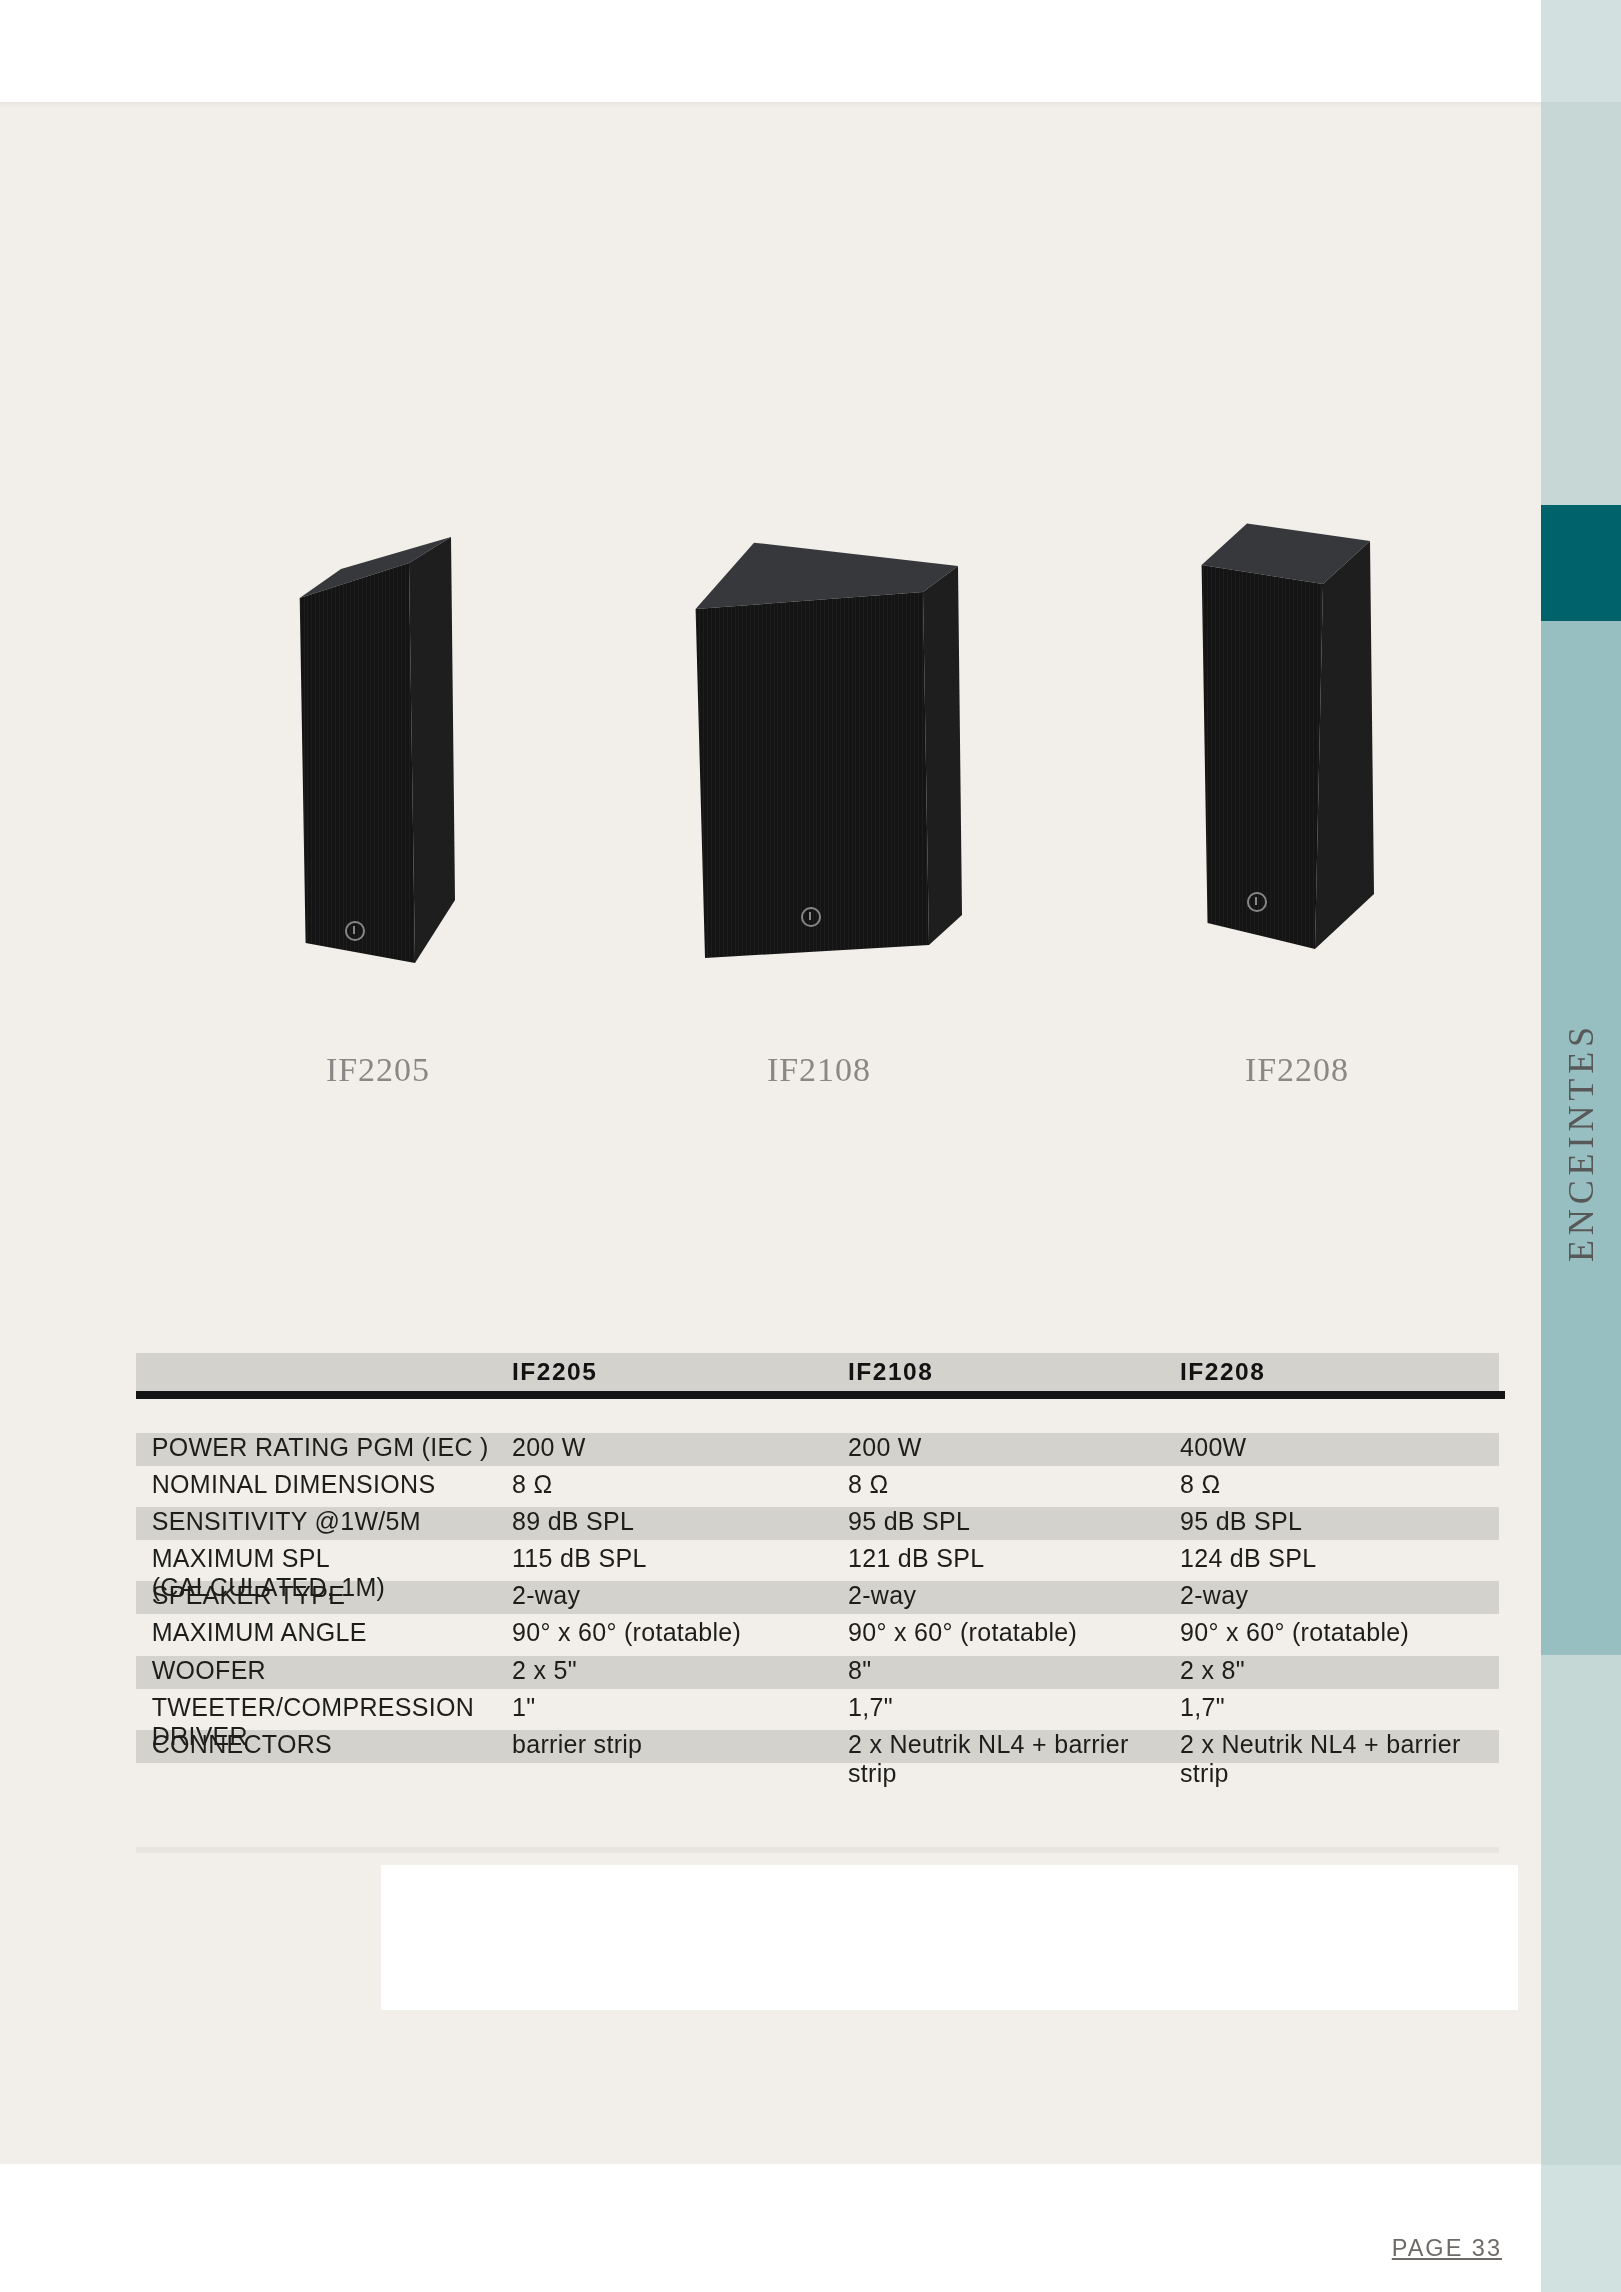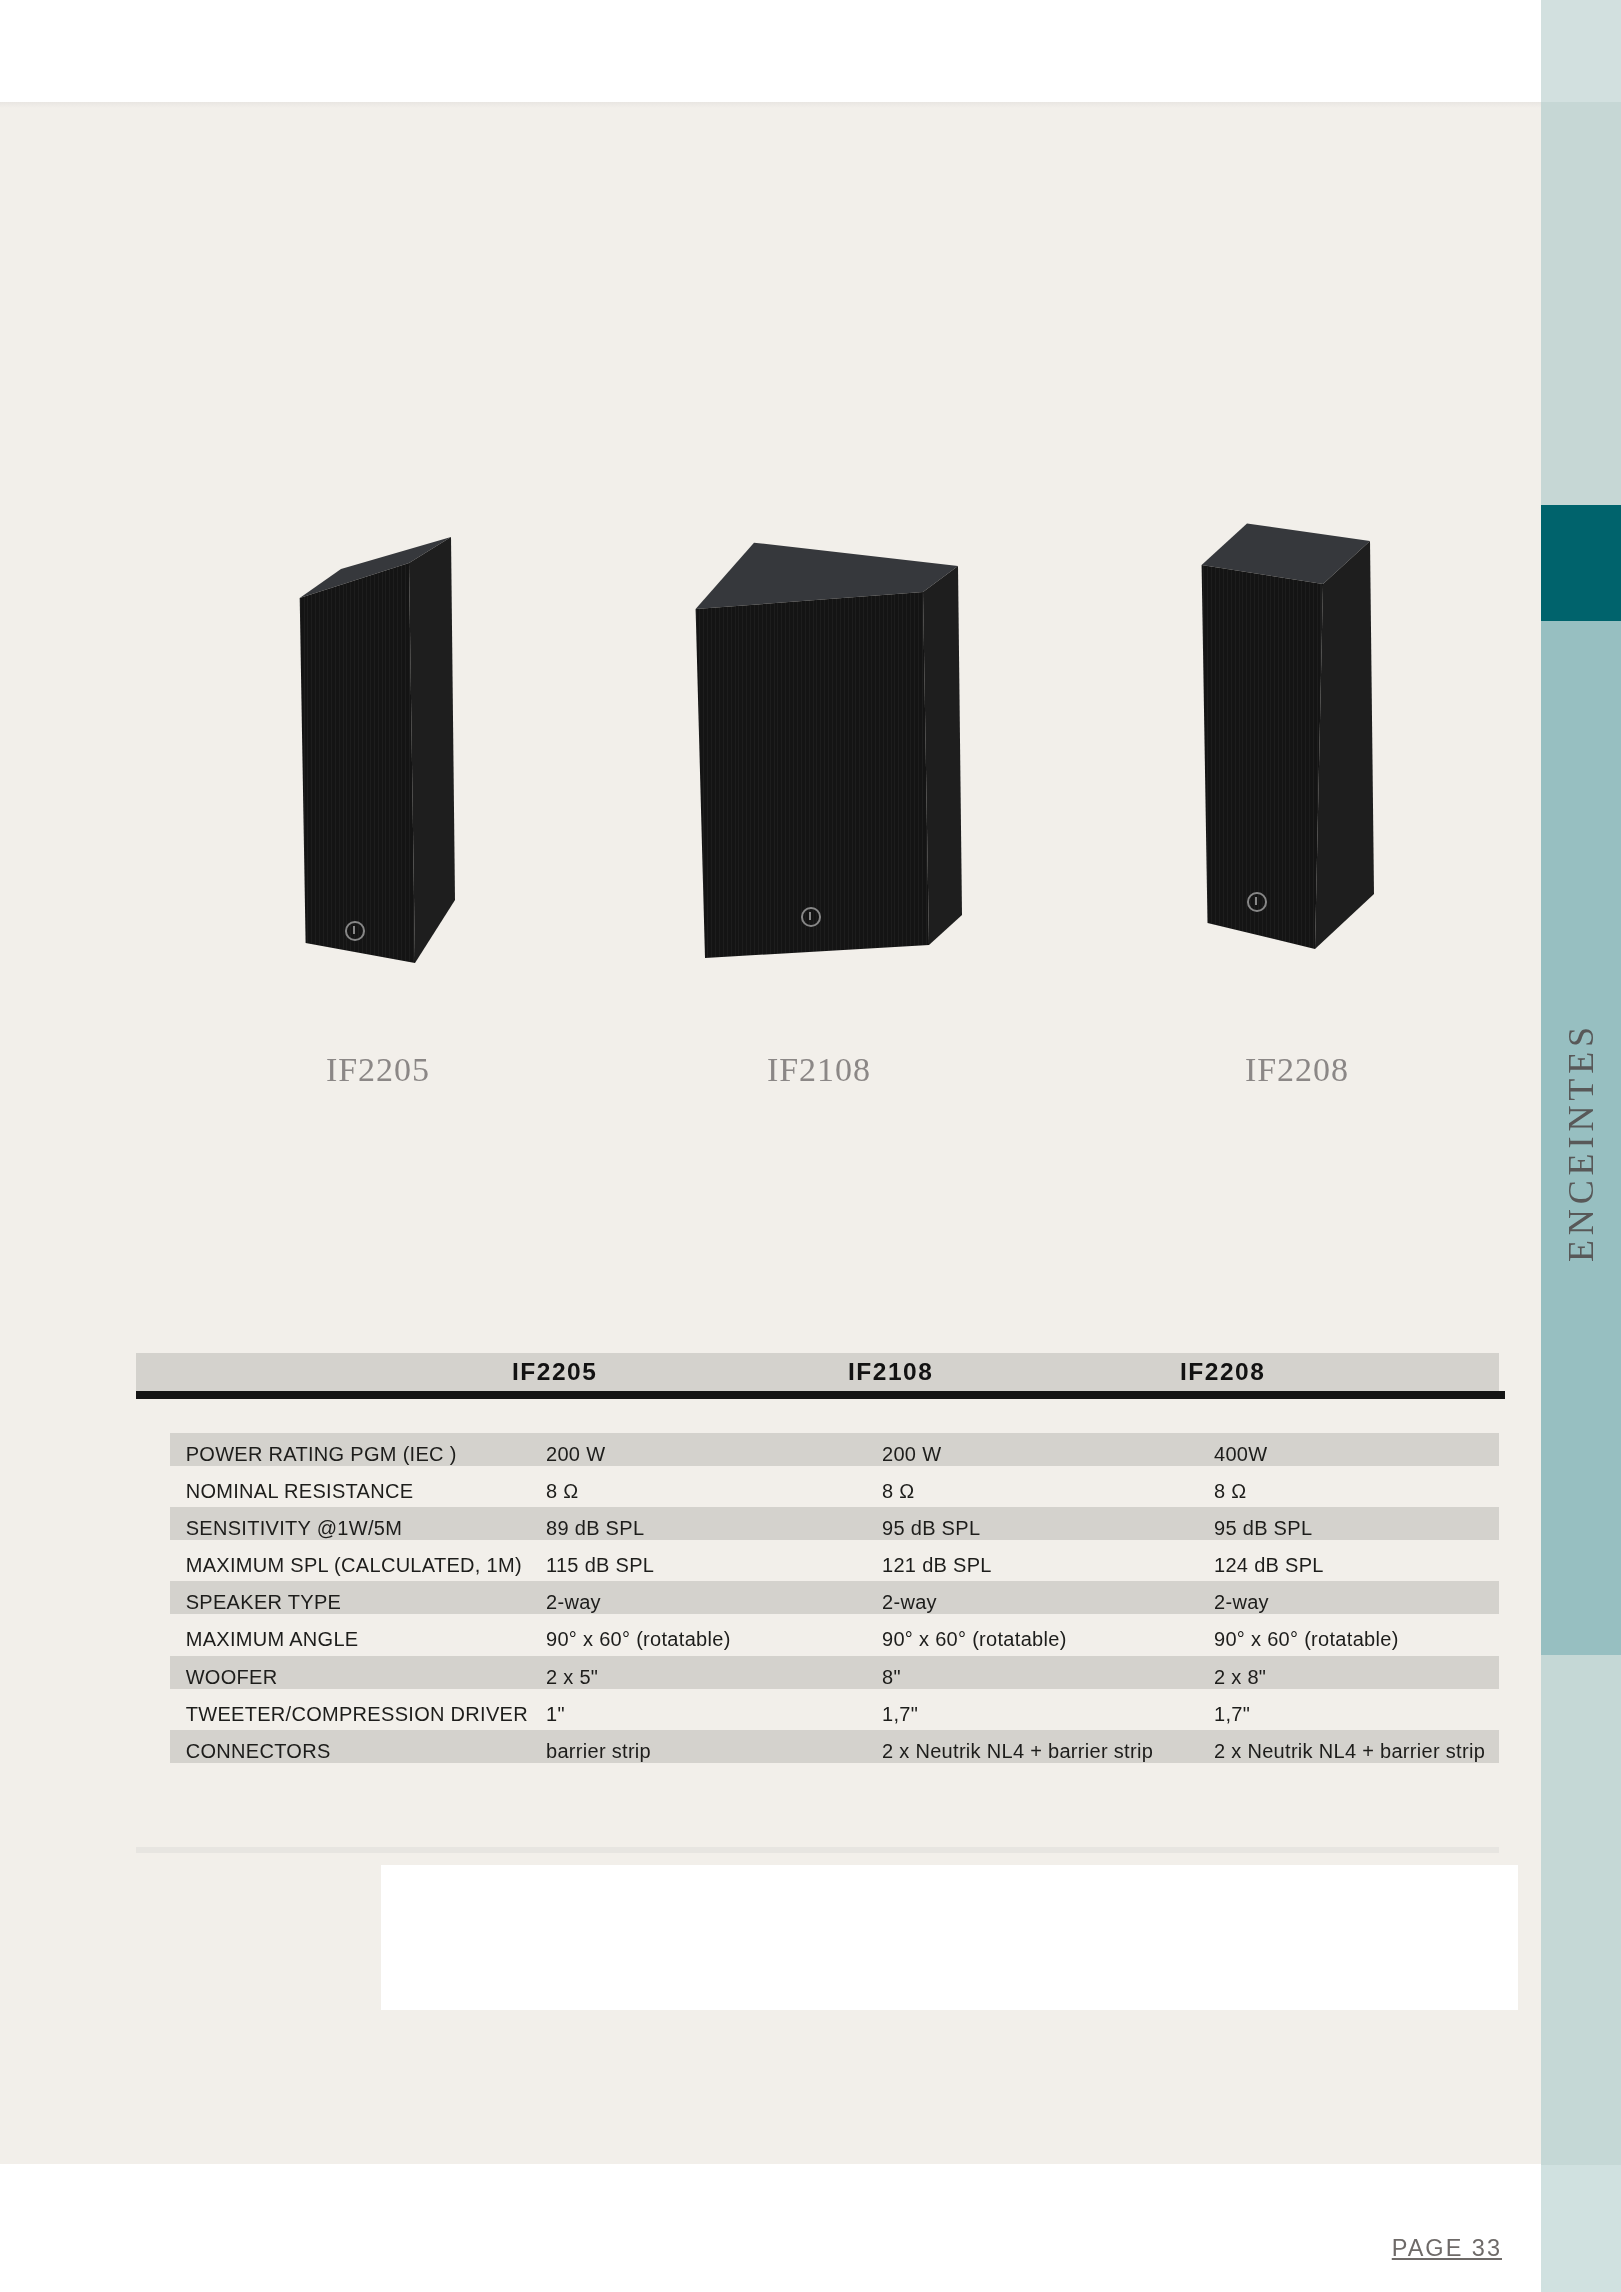--- a/index.html
+++ b/index.html
@@ -140,25 +140,24 @@
     background: #141414;
   }
   .spec-rows {
     position: absolute;
     left: 136px; top: 1433px;
     width: 1363px;
   }
   .t-row {
     height: 33px;
     margin-bottom: 4.1px;
-    display: flex; align-items: flex-end;
-    font-size: 20px;
+    display: flex; align-items: flex-start;
+    font-size: 25px;
     color: #1d1d1b;
     letter-spacing: 0.3px;
-    margin-left: 34px;
   }
   .t-row.alt { background: #d4d2cd; }
   .c-label { width: 376px; padding-left: 15.7px; box-sizing: border-box; }
   .c1 { width: 336px; }
   .c2 { width: 332px; }
   .c3 { flex: 1; }
   .h-spacer { width: 376px; }
   .rows-shadow {
     position: absolute;
     left: 136px; top: 1847px;
@@ -236,21 +235,21 @@
   <div class="black-rule"></div>
 
   <div class="spec-rows">
     <div class="t-row alt">
       <div class="c-label">POWER RATING PGM (IEC )</div>
       <div class="c1">200 W</div>
       <div class="c2">200 W</div>
       <div class="c3">400W</div>
     </div>
     <div class="t-row">
-      <div class="c-label">NOMINAL RESISTANCE</div>
+      <div class="c-label">NOMINAL DIMENSIONS</div>
       <div class="c1">8 Ω</div>
       <div class="c2">8 Ω</div>
       <div class="c3">8 Ω</div>
     </div>
     <div class="t-row alt">
       <div class="c-label">SENSITIVITY @1W/5M</div>
       <div class="c1">89 dB SPL</div>
       <div class="c2">95 dB SPL</div>
       <div class="c3">95 dB SPL</div>
     </div>

